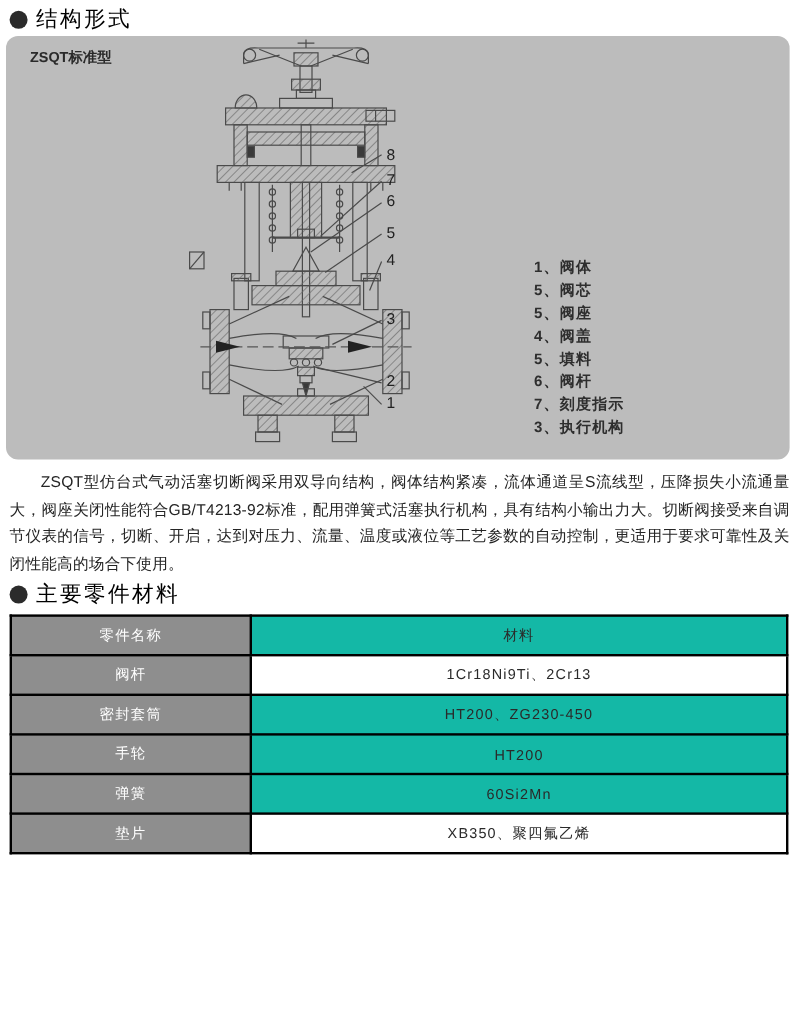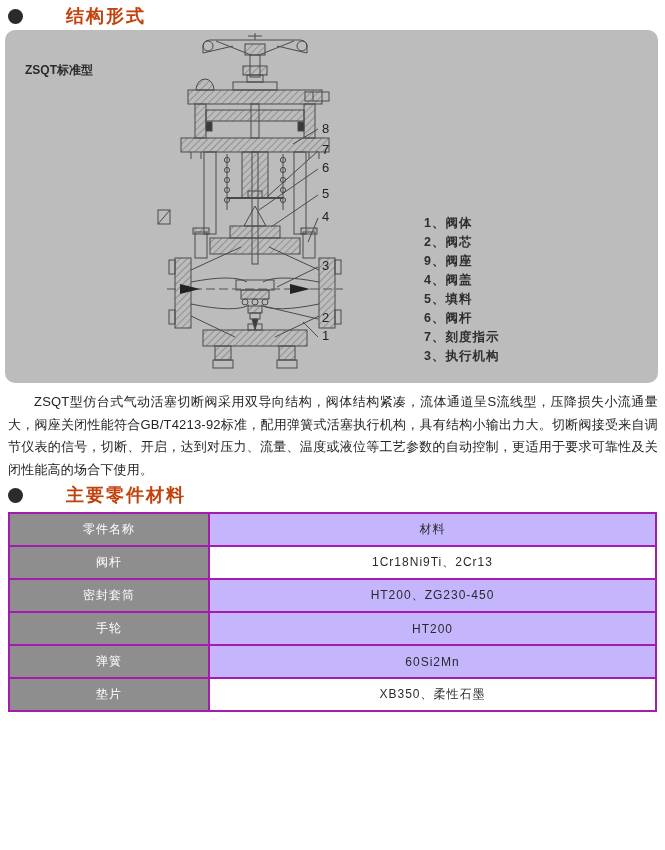--- a/index.html
+++ b/index.html
@@ -3,46 +3,46 @@
 <meta charset="utf-8">
 <style>
   * { margin:0; padding:0; box-sizing:border-box; }
   html,body { background:#fff; }
   body { font-family:"Liberation Sans","DejaVu Sans",sans-serif; color:#222; }
   .page { position:relative; width:665px; height:850px; background:#fff; overflow:hidden; }
 
   
   .sec-title { position:absolute; left:8px; display:flex; align-items:center; gap:7px; }
   .sec-title .bullet { width:15px; height:15px; border-radius:50%; background:#2b2b2b; flex:0 0 auto; }
-  .sec-title .txt { font-size:18px; font-weight:700; color:#c2410c; letter-spacing:2px;margin-left:36px; }
+  .sec-title .txt { font-size:18px; font-weight:400; color:#000000; letter-spacing:2px; }
   #sec1 { top:4px; }
   #sec2 { top:483px; }
 
   
   .gray-box { position:absolute; left:5px; top:30px; width:653px; height:353px;
               background:#bcbcbc; border-radius:10px; }
-  .diagram-label { position:absolute; left:20px; top:10px; font-size:12px; font-weight:700; color:#2a2a2a;margin-top:22px; }
+  .diagram-label { position:absolute; left:20px; top:10px; font-size:12px; font-weight:700; color:#2a2a2a; }
   .drawing-svg { position:absolute; left:0; top:0; width:653px; height:353px; }
 
-  .legend { position:absolute; left:419px; top:184px; }
+  .legend { position:absolute; left:440px; top:184px; }
   .legend .item { font-size:12.5px; font-weight:600; color:#2e2e2e; line-height:19px; letter-spacing:1px; }
 
   
   .desc { position:absolute; left:8px; top:391px; width:650px;
           font-size:13px; line-height:22.5px; color:#252525;
           text-indent:2em; text-align:justify; letter-spacing:0.2px; }
 
   
   .materials { position:absolute; left:8px; top:512px; width:649px;
                border-collapse:collapse; table-layout:fixed; }
-  .materials td { border:2px solid #a21caf; height:33px; text-align:center;
+  .materials td { border:2px solid #000000; height:33px; text-align:center;
                   vertical-align:middle; font-size:12px; letter-spacing:1px; }
   .materials td.part { width:200px; background:#8e8e8e; color:#fff; }
   .materials td.mat  { color:#2a2a2a; background:#fff; }
-  .materials td.mat.shade { background:#c4b5fd; }
+  .materials td.mat.shade { background:#14b8a6; }
 
   svg text { font-family:"Liberation Sans","DejaVu Sans",sans-serif; }
 </style>
 </head>
 <body>
 
 <div class="page">
 
   <div class="sec-title" id="sec1">
     <span class="bullet"></span>
@@ -179,22 +179,22 @@
         <text x="317" y="240">3</text>
         <text x="317" y="292">2</text>
         <text x="317" y="310">1</text>
       </g>
     </svg>
 
     <div class="diagram-label">ZSQT标准型</div>
 
     <div class="legend" id="legend">
         <div class="item">1、阀体</div>
-        <div class="item">2、阀芯</div>
-        <div class="item">9、阀座</div>
+        <div class="item">5、阀芯</div>
+        <div class="item">5、阀座</div>
         <div class="item">4、阀盖</div>
         <div class="item">5、填料</div>
         <div class="item">6、阀杆</div>
         <div class="item">7、刻度指示</div>
         <div class="item">3、执行机构</div>
       </div>
   </div>
 
   <p class="desc">ZSQT型仿台式气动活塞切断阀采用双导向结构，阀体结构紧凑，流体通道呈S流线型，压降损失小流通量大，阀座关闭性能符合GB/T4213-92标准，配用弹簧式活塞执行机构，具有结构小输出力大。切断阀接受来自调节仪表的信号，切断、开启，达到对压力、流量、温度或液位等工艺参数的自动控制，更适用于要求可靠性及关闭性能高的场合下使用。</p>
 
@@ -220,18 +220,18 @@
         <tr>
           <td class="part">手轮</td>
           <td class="mat shade">HT200</td>
         </tr>
         <tr>
           <td class="part">弹簧</td>
           <td class="mat shade">60Si2Mn</td>
         </tr>
         <tr>
           <td class="part">垫片</td>
-          <td class="mat">XB350、柔性石墨</td>
+          <td class="mat">XB350、聚四氟乙烯</td>
         </tr>
       </tbody>
   </table>
 
 </div>
 
 </body></html>

